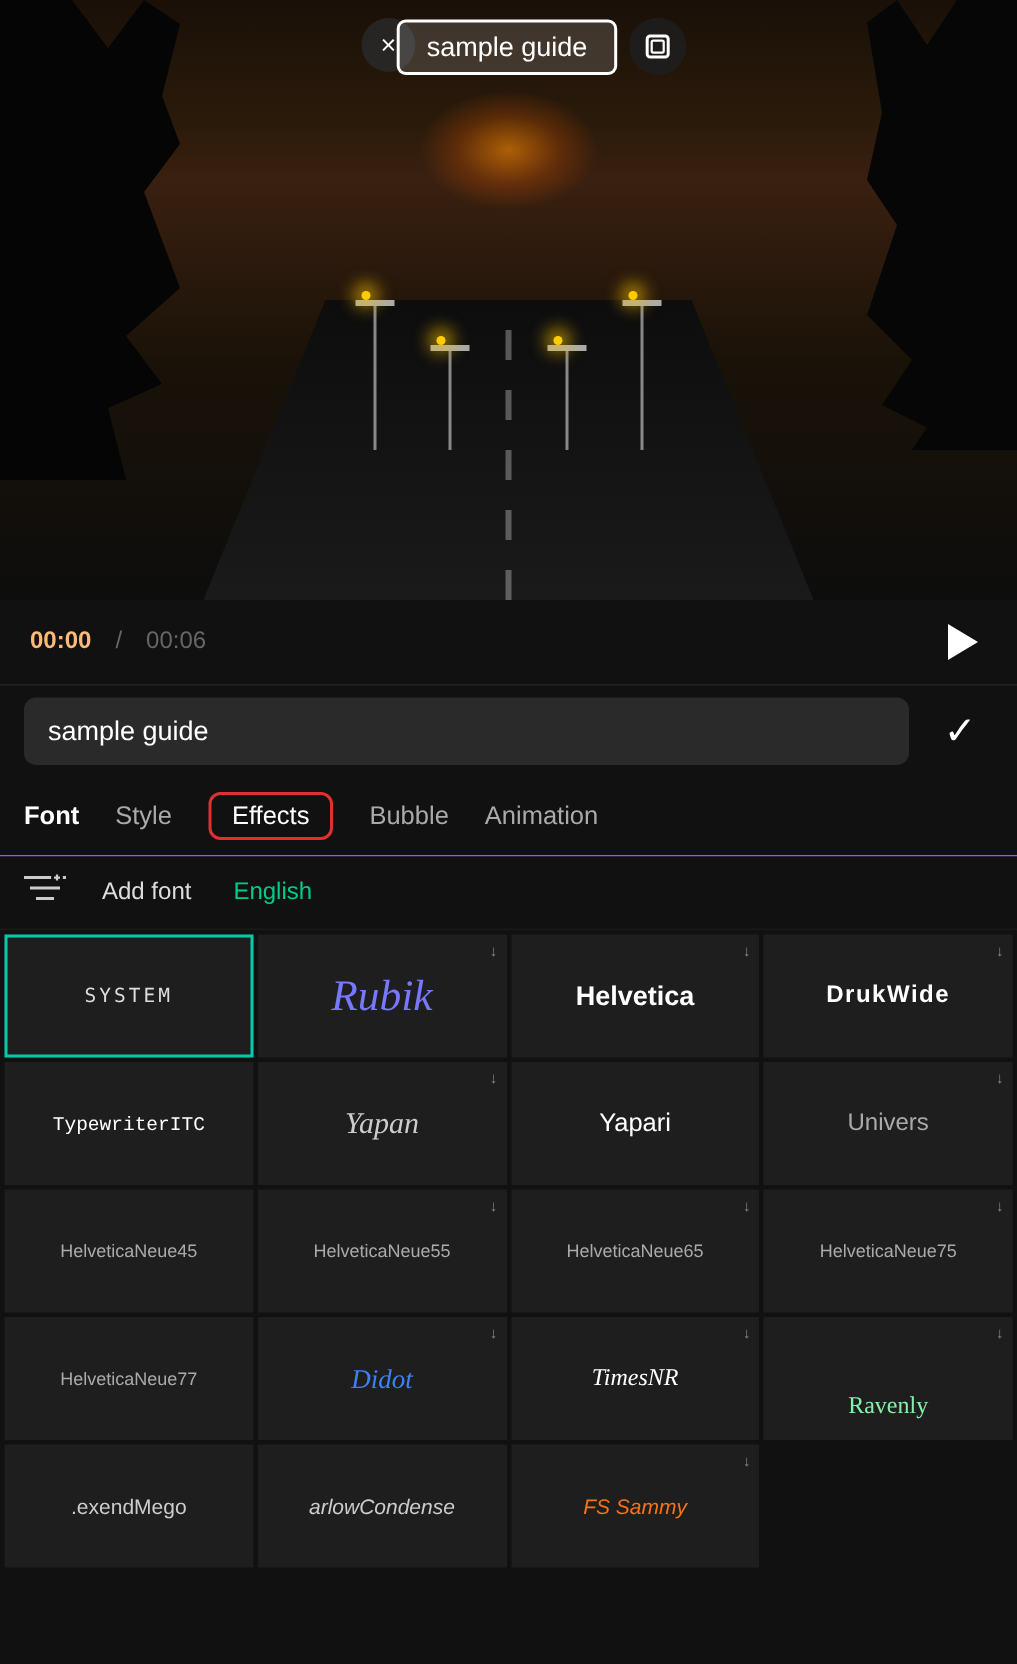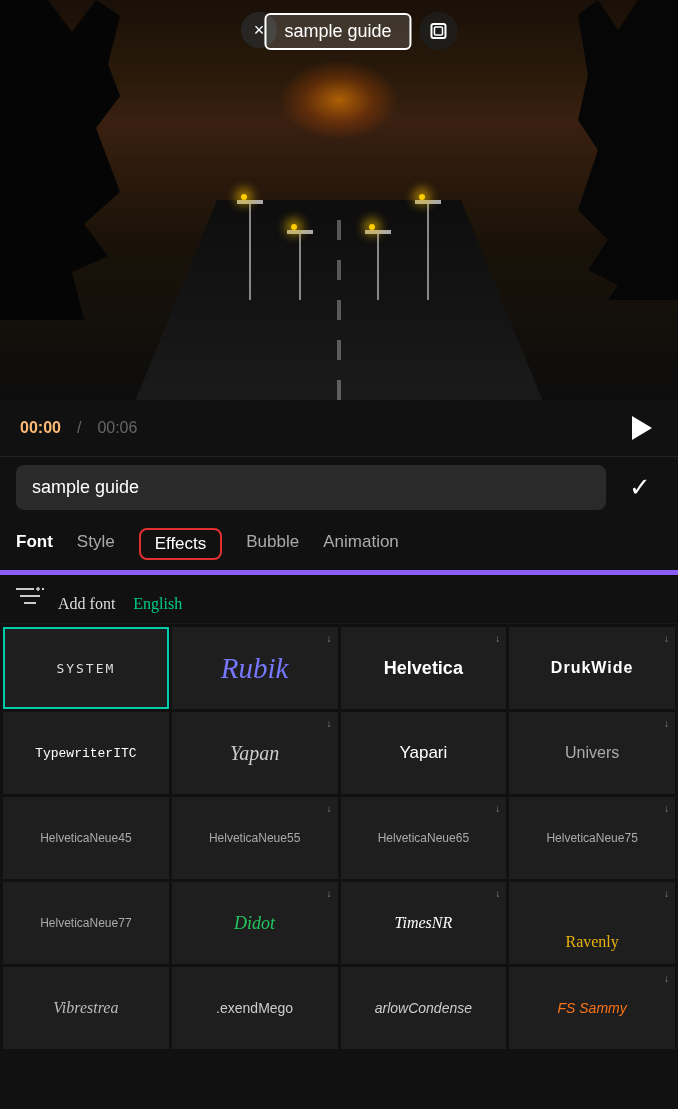--- a/index.html
+++ b/index.html
@@ -236,24 +236,24 @@
       align-items: center;
       justify-content: center;
       cursor: pointer;
       font-size: 26px;
       color: #fff;
     }
 
     
     .tab-bar {
       display: flex;
-      align-items: flex-start;
+      align-items: center;
       padding: 10px 16px;
       background: #111;
-      border-bottom: 5px solid #8b5cf6;
+      border-bottom: 1px solid #8b5cf6;
       gap: 24px;
     }
     .tab-item {
       font-size: 17px;
       color: #aaa;
       cursor: pointer;
       padding: 4px 0;
       white-space: nowrap;
     }
     .tab-item.active {
@@ -263,26 +263,25 @@
     .tab-item.effects-active {
       color: #fff;
       border: 2px solid #e03030;
       border-radius: 8px;
       padding: 4px 14px;
     }
 
     
     .add-font-row {
       display: flex;
-      align-items: flex-end;
+      align-items: center;
       padding: 10px 16px;
       background: #111;
-      gap: 14px;
+      gap: 24px;
       border-bottom: 1px solid #1a1a1a;
-      font-family: Liberation Serif, serif;
     }
     .add-font-label {
       font-size: 16px;
       color: #ddd;
     }
     .lang-label {
       font-size: 16px;
       color: #00cc88;
       margin-left: 4px;
     }
@@ -324,23 +323,23 @@
     
     .font-system { font-size: 13px; letter-spacing: 2px; color: #ddd; font-family: monospace; }
     .font-rubik { font-family: Georgia, serif; font-size: 29px; color: #7777ff; font-style: italic; }
     .font-helvetica { font-size: 18px; color: #fff; font-weight: 600; }
     .font-druk { font-size: 16px; color: #fff; font-weight: 900; letter-spacing: 1px; }
     .font-typewriter { font-family: 'Courier New', monospace; font-size: 13px; color: #fff; }
     .font-yapar-italic { font-style: italic; font-size: 18px; color: #fff; }
     .font-yapari { font-size: 17px; color: #fff; font-weight: 500; }
     .font-univers { font-size: 16px; color: #aaa; font-weight: 300; }
     .font-helvneue { font-size: 12px; color: #aaa; }
-    .font-didot { font-family: Georgia, serif; font-size: 18px; color: #22c55e; font-style: italic; }
+    .font-didot { font-family: Georgia, serif; font-size: 18px; color: #3b82f6; font-style: italic; }
     .font-timesnr { font-family: 'Times New Roman', serif; font-size: 16px; color: #fff; font-style: italic; }
-    .font-ravenly { font-family: Georgia, serif; font-size: 16px; color: #eab308; margin-top: 37px; }
+    .font-ravenly { font-family: Georgia, serif; font-size: 16px; color: #86efac; margin-top: 37px; }
     .font-vibur { font-size: 15px; color: #ccc; font-style: italic; }
     .font-harlow { font-size: 14px; color: #ccc; font-style: italic; }
     .font-exend { font-size: 14px; color: #ccc; }
     .font-fssammy { font-size: 14px; color: #f97316; font-style: italic; }
   </style>
 </head>
 <body>
 
 <div class="video-preview">
   <div class="video-bg road-scene">
@@ -471,23 +470,20 @@
   <div class="font-cell">
     <span class="font-cell-label font-timesnr">TimesNR</span>
     <span class="download-indicator">↓</span>
   </div>
   <div class="font-cell">
     <span class="font-cell-label font-ravenly">Ravenly</span>
     <span class="download-indicator">↓</span>
   </div>
 
   <div class="font-cell">
-    <span class="font-cell-label font-vibur" style="font-family: cursive; font-size:16px; color:#bbb;">Vibrestrea</span>
-  </div>
-  <div class="font-cell">
     <span class="font-cell-label font-exend">.exendMego</span>
   </div>
   <div class="font-cell">
     <span class="font-cell-label font-harlow">arlowCondense</span>
   </div>
   <div class="font-cell">
     <span class="font-cell-label font-fssammy">FS Sammy</span>
     <span class="download-indicator">↓</span>
   </div>
 

